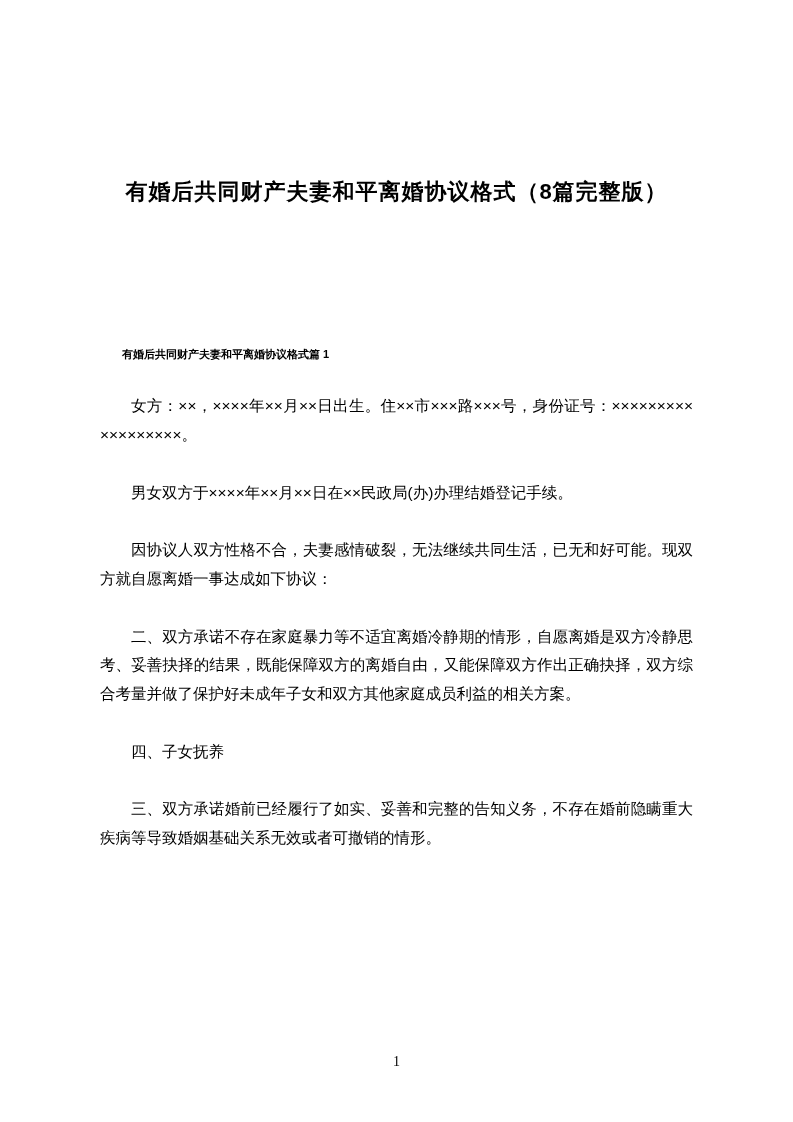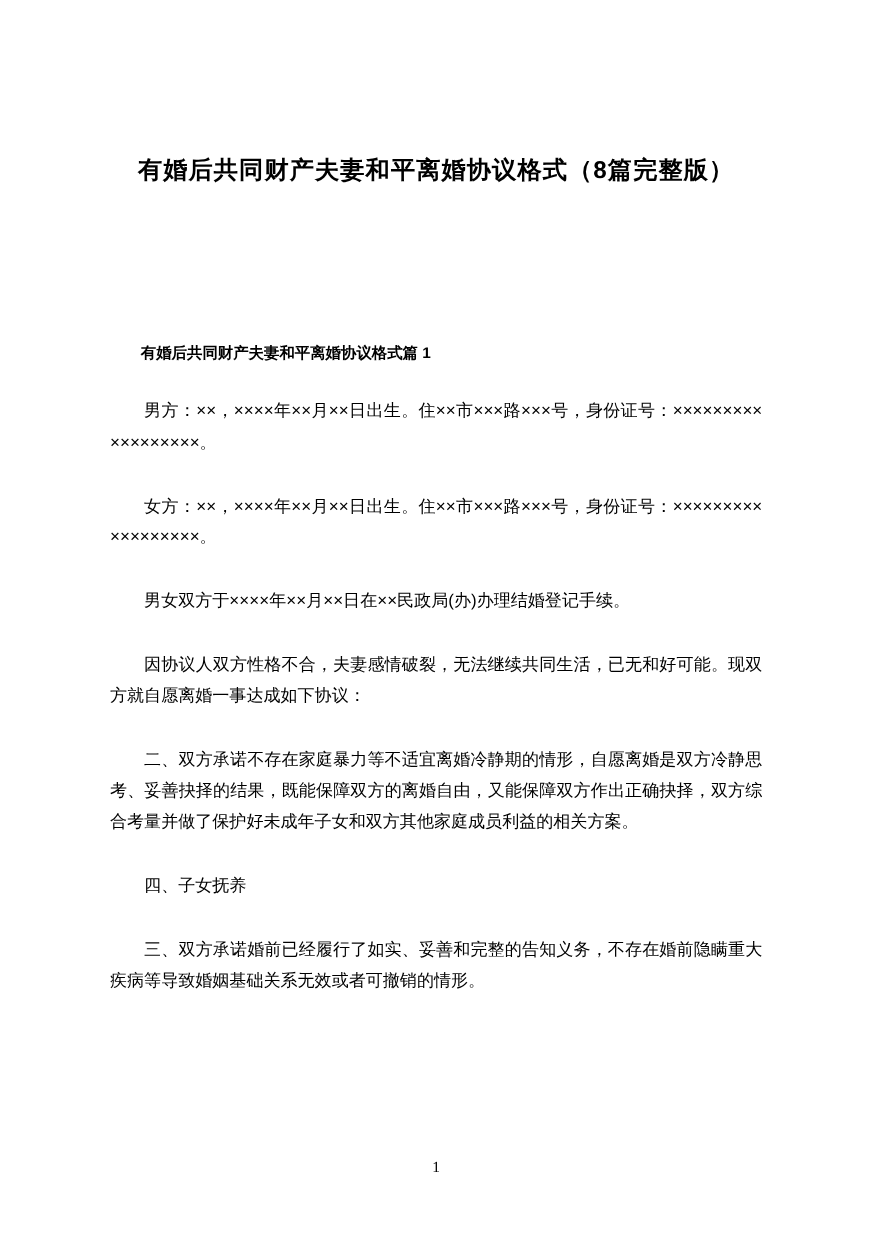--- a/index.html
+++ b/index.html
@@ -17,25 +17,26 @@
     padding: 140px 100px 0 100px;
     overflow: hidden;
   }
   .doc-title {
     font-family: "Liberation Sans", "DejaVu Sans", sans-serif;
     font-weight: bold;
     font-size: 22px;
     text-align: center;
     letter-spacing: 1px;
     line-height: 1.4;
+    margin-top: 37px;
   }
   .section-heading {
     font-family: "Liberation Sans", "DejaVu Sans", sans-serif;
     font-weight: bold;
-    font-size: 14px;
+    font-size: 11px;
     margin-top: 138px;
     text-indent: 2em;
     line-height: 1.6;
   }
   .paragraph {
     font-family: "Liberation Sans", "DejaVu Sans", sans-serif;
     font-size: 15.5px;
     line-height: 1.85;
     text-indent: 2em;
     text-align: justify;
@@ -54,21 +55,20 @@
 </style>
 </head>
 <body>
 
 <div class="page">
 
   <h1 class="doc-title">有婚后共同财产夫妻和平离婚协议格式（8篇完整版）</h1>
 
   <h2 class="section-heading">有婚后共同财产夫妻和平离婚协议格式篇 1</h2>
 
-  <p class="paragraph">男方：××，××××年××月××日出生。住××市×××路×××号，身份证号：××××××××××××××××××。</p>
 
   <p class="paragraph">女方：××，××××年××月××日出生。住××市×××路×××号，身份证号：××××××××××××××××××。</p>
 
   <p class="paragraph">男女双方于××××年××月××日在××民政局(办)办理结婚登记手续。</p>
 
   <p class="paragraph">因协议人双方性格不合，夫妻感情破裂，无法继续共同生活，已无和好可能。现双方就自愿离婚一事达成如下协议：</p>
 
 
   <p class="paragraph">二、双方承诺不存在家庭暴力等不适宜离婚冷静期的情形，自愿离婚是双方冷静思考、妥善抉择的结果，既能保障双方的离婚自由，又能保障双方作出正确抉择，双方综合考量并做了保护好未成年子女和双方其他家庭成员利益的相关方案。</p>
 

